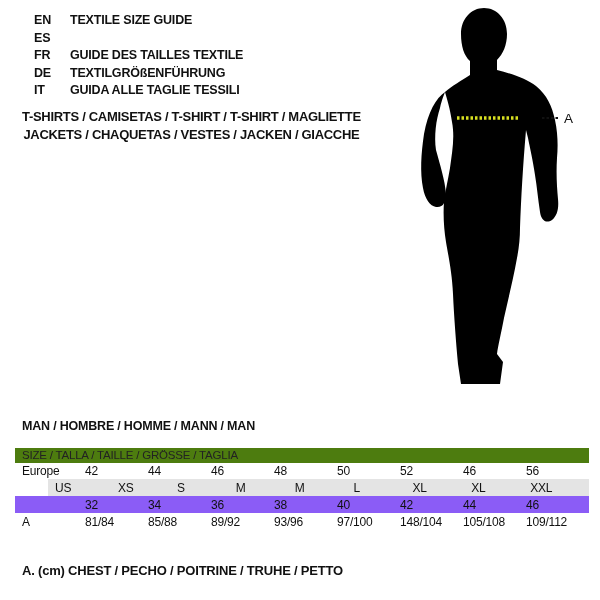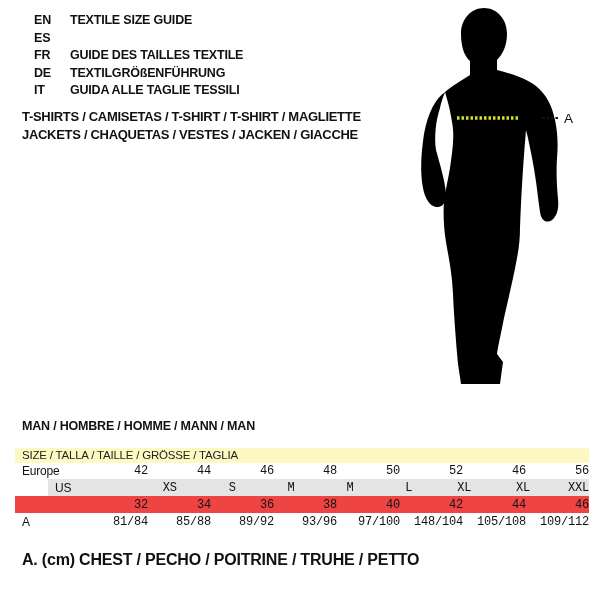--- a/index.html
+++ b/index.html
@@ -16,21 +16,21 @@
   .lang-block { position: absolute; left: 22px; top: 12px; }
   .lang-row { display: flex; height: 17.5px; line-height: 17.5px; }
   .lang-code {
     width: 36px; font-size: 12.5px; font-weight: bold; letter-spacing: -0.2px; padding-left: 12px;
   }
   .lang-label {
     font-size: 12.5px; font-weight: bold; letter-spacing: -0.2px; white-space: nowrap;
   }
 
   
-  .cat-block { position: absolute; left: 22px; top: 108px; }
+  .cat-block { position: absolute; left: 22px; top: 108px; text-align: center; }
   .cat-line {
     font-size: 13px; font-weight: bold; letter-spacing: -0.3px;
     line-height: 18px; white-space: nowrap;
   }
 
   
   .figure-wrap { position: absolute; left: 400px; top: 0; width: 200px; height: 400px; }
 
   
   .section-title {
@@ -46,27 +46,27 @@
     box-sizing: border-box;
   }
   .trow { display: flex; align-items: center; }
   .trow.h16 { height: 16px; }
   .trow.h17 { height: 17px; }
   .tlabel {
     width: 70px; padding-left: 7px; box-sizing: border-box;
     font-size: 12px; letter-spacing: -0.2px;
   }
   .tcell {
-    flex: 1; text-align: right; font-size: 12px; letter-spacing: -0.2px; font-family: Liberation Mono, monospace;
+    flex: 1; text-align: left; font-size: 12px; letter-spacing: -0.2px;
   }
 
   
   .footnote {
-    position: absolute; left: 22px; top: 551px;
-    font-size: 16px; font-weight: bold; letter-spacing: -0.2px; white-space: nowrap;
+    position: absolute; left: 22px; top: 563px;
+    font-size: 13px; font-weight: bold; letter-spacing: -0.2px; white-space: nowrap;
   }
 </style>
 </head>
 <body>
 
 <div class="canvas">
 
   <div class="lang-block">
     <div class="lang-row">
       <span class="lang-code">EN</span>
@@ -143,21 +143,21 @@
       </g>
       <line x1="57" y1="118" x2="118" y2="118" stroke="#d7e021" stroke-width="3.5" stroke-dasharray="2.5 2"></line>
       <line x1="142" y1="118" x2="159" y2="118" stroke="#111111" stroke-width="2" stroke-dasharray="2.5 2"></line>
       <text x="164" y="123" font-size="13.5" fill="#111111">A</text>
     </svg>
   </div>
 
   <div class="section-title">MAN / HOMBRE / HOMME / MANN / MAN</div>
 
   <div class="size-table">
-    <div class="thead" style="background:#fef9c3;">
+    <div class="thead" style="background:#4d7c0f;">
       <span>SIZE / TALLA / TAILLE / GRÖSSE / TAGLIA</span>
     </div>
 
     <div class="trow h16">
       <span class="tlabel">Europe</span>
       <span class="tcell">42</span>
       <span class="tcell">44</span>
       <span class="tcell">46</span>
       <span class="tcell">48</span>
       <span class="tcell">50</span>
@@ -171,21 +171,21 @@
       <span class="tcell">XS</span>
       <span class="tcell">S</span>
       <span class="tcell">M</span>
       <span class="tcell">M</span>
       <span class="tcell">L</span>
       <span class="tcell">XL</span>
       <span class="tcell">XL</span>
       <span class="tcell">XXL</span>
     </div>
 
-    <div class="trow h17" style="background:#ef4444;">
+    <div class="trow h17" style="background:#8b5cf6;">
       <span class="tlabel"></span>
       <span class="tcell">32</span>
       <span class="tcell">34</span>
       <span class="tcell">36</span>
       <span class="tcell">38</span>
       <span class="tcell">40</span>
       <span class="tcell">42</span>
       <span class="tcell">44</span>
       <span class="tcell">46</span>
     </div>

